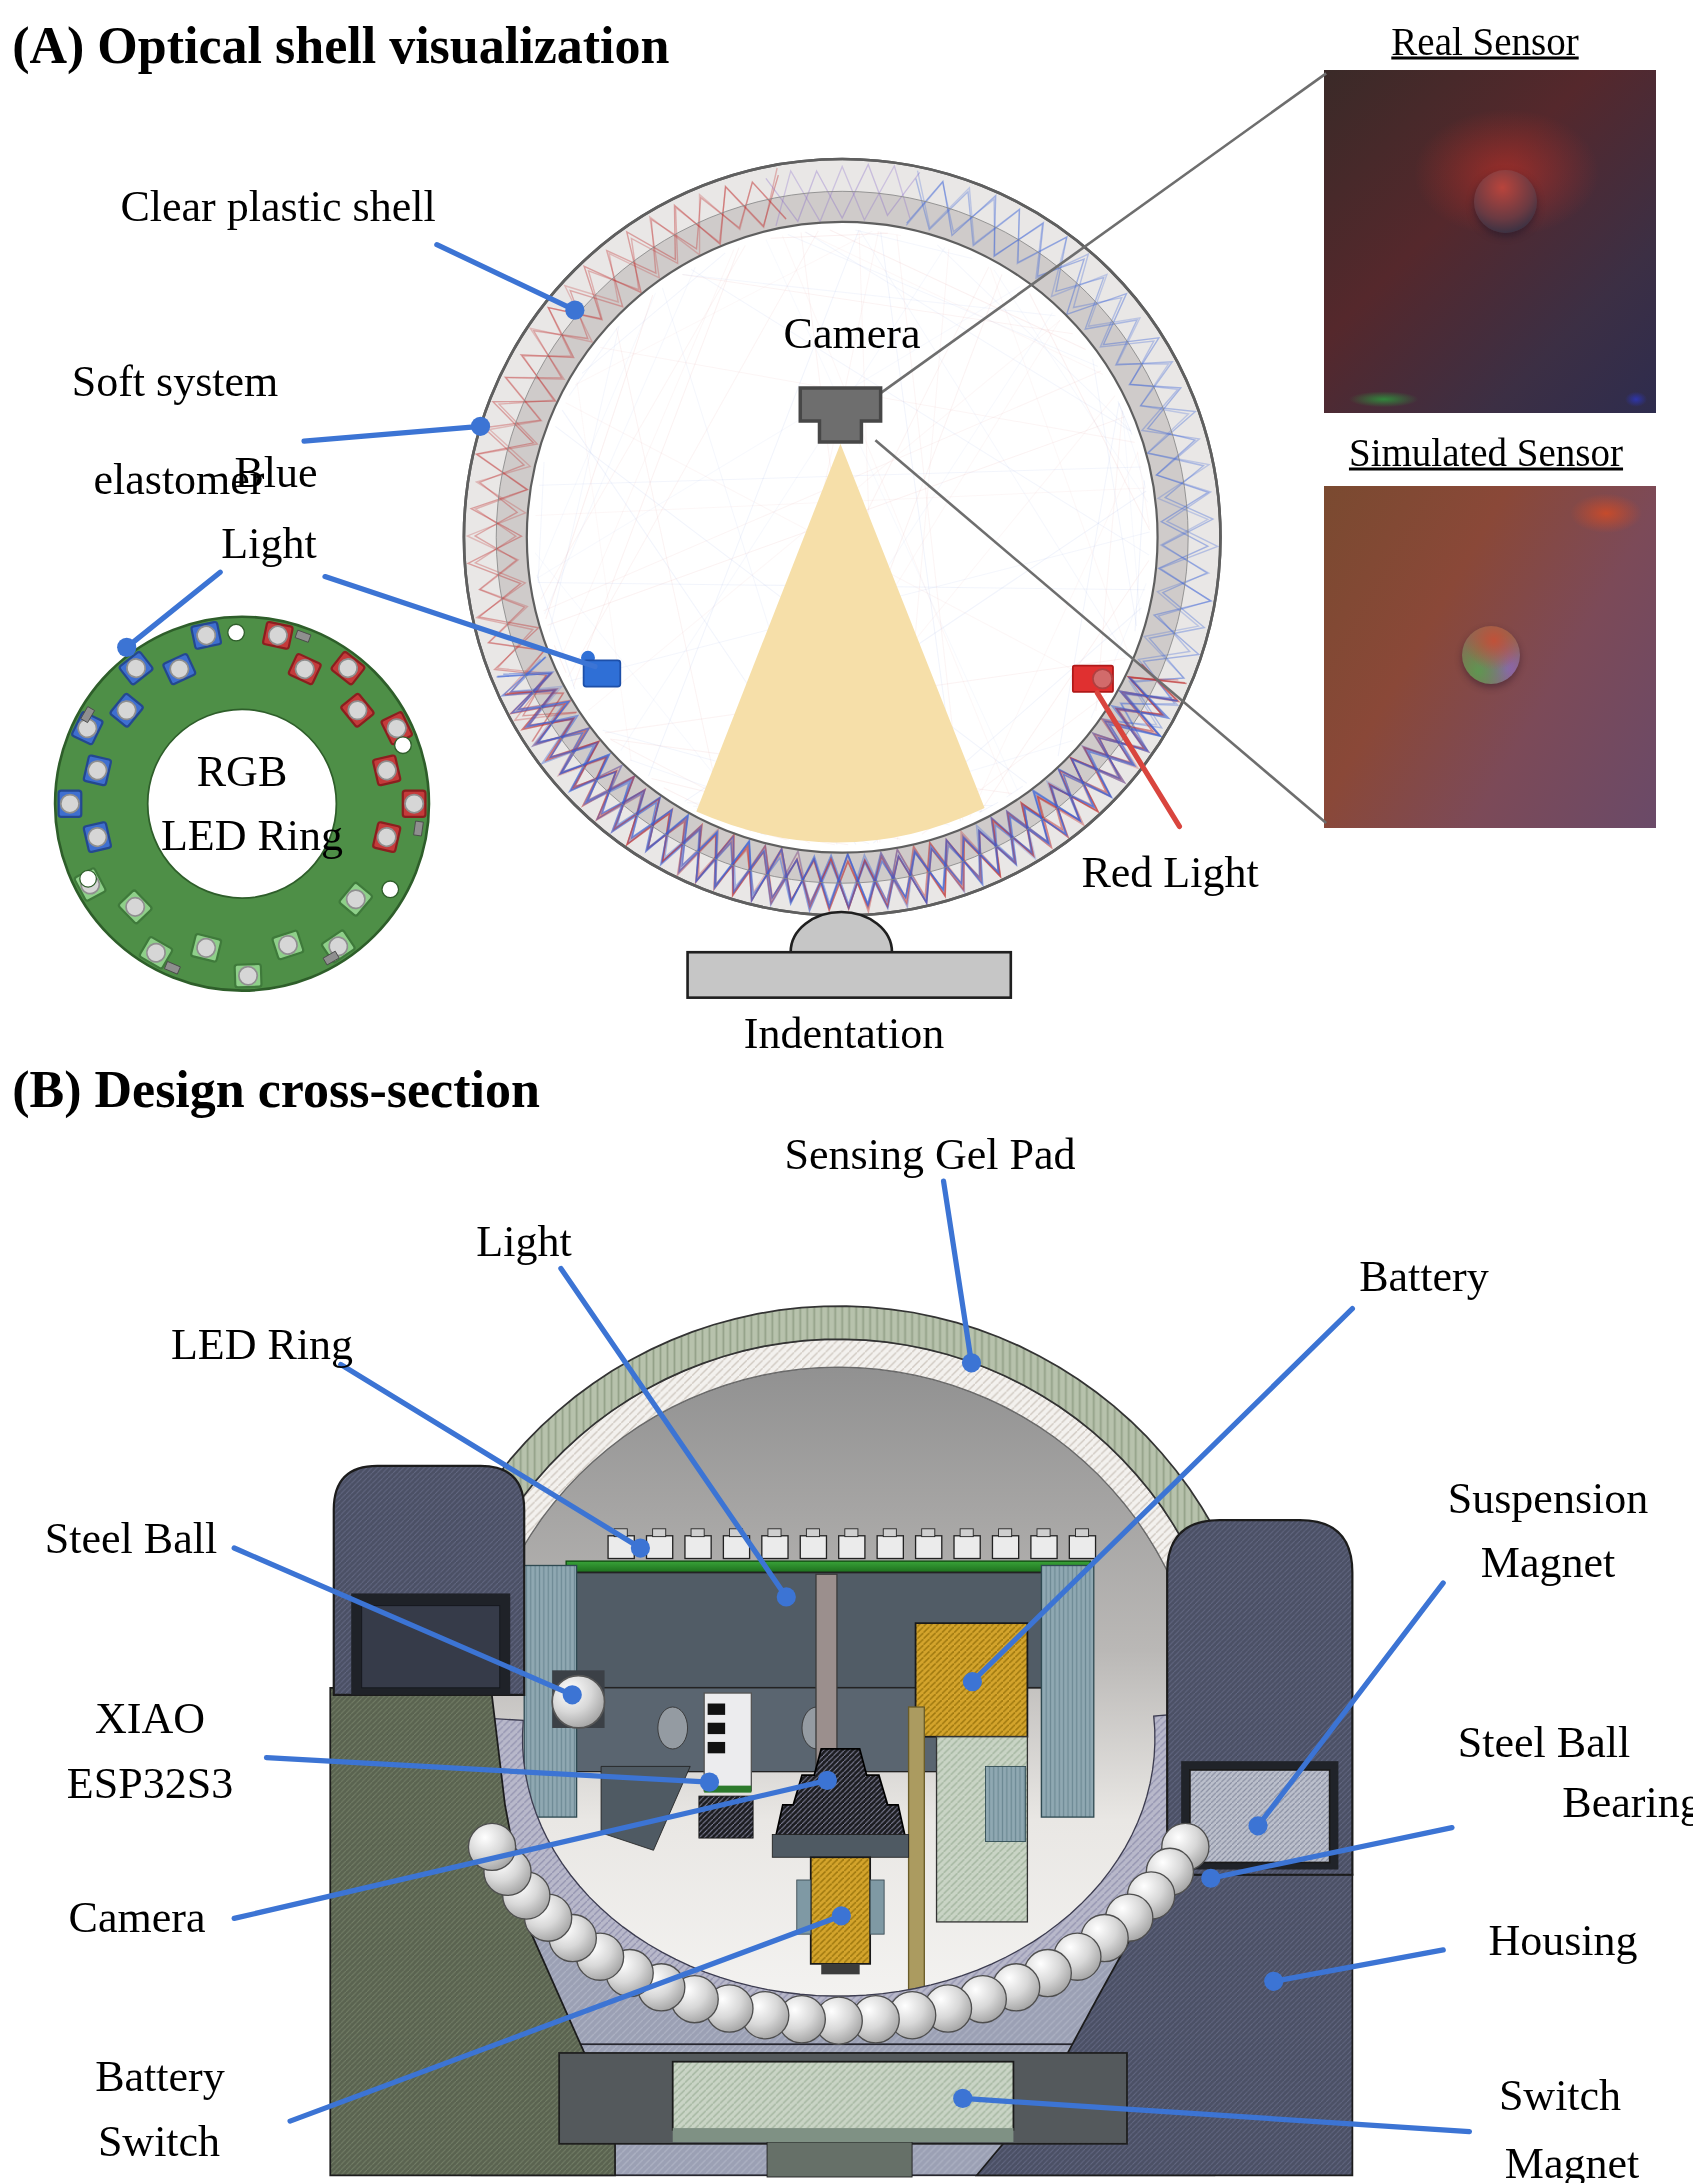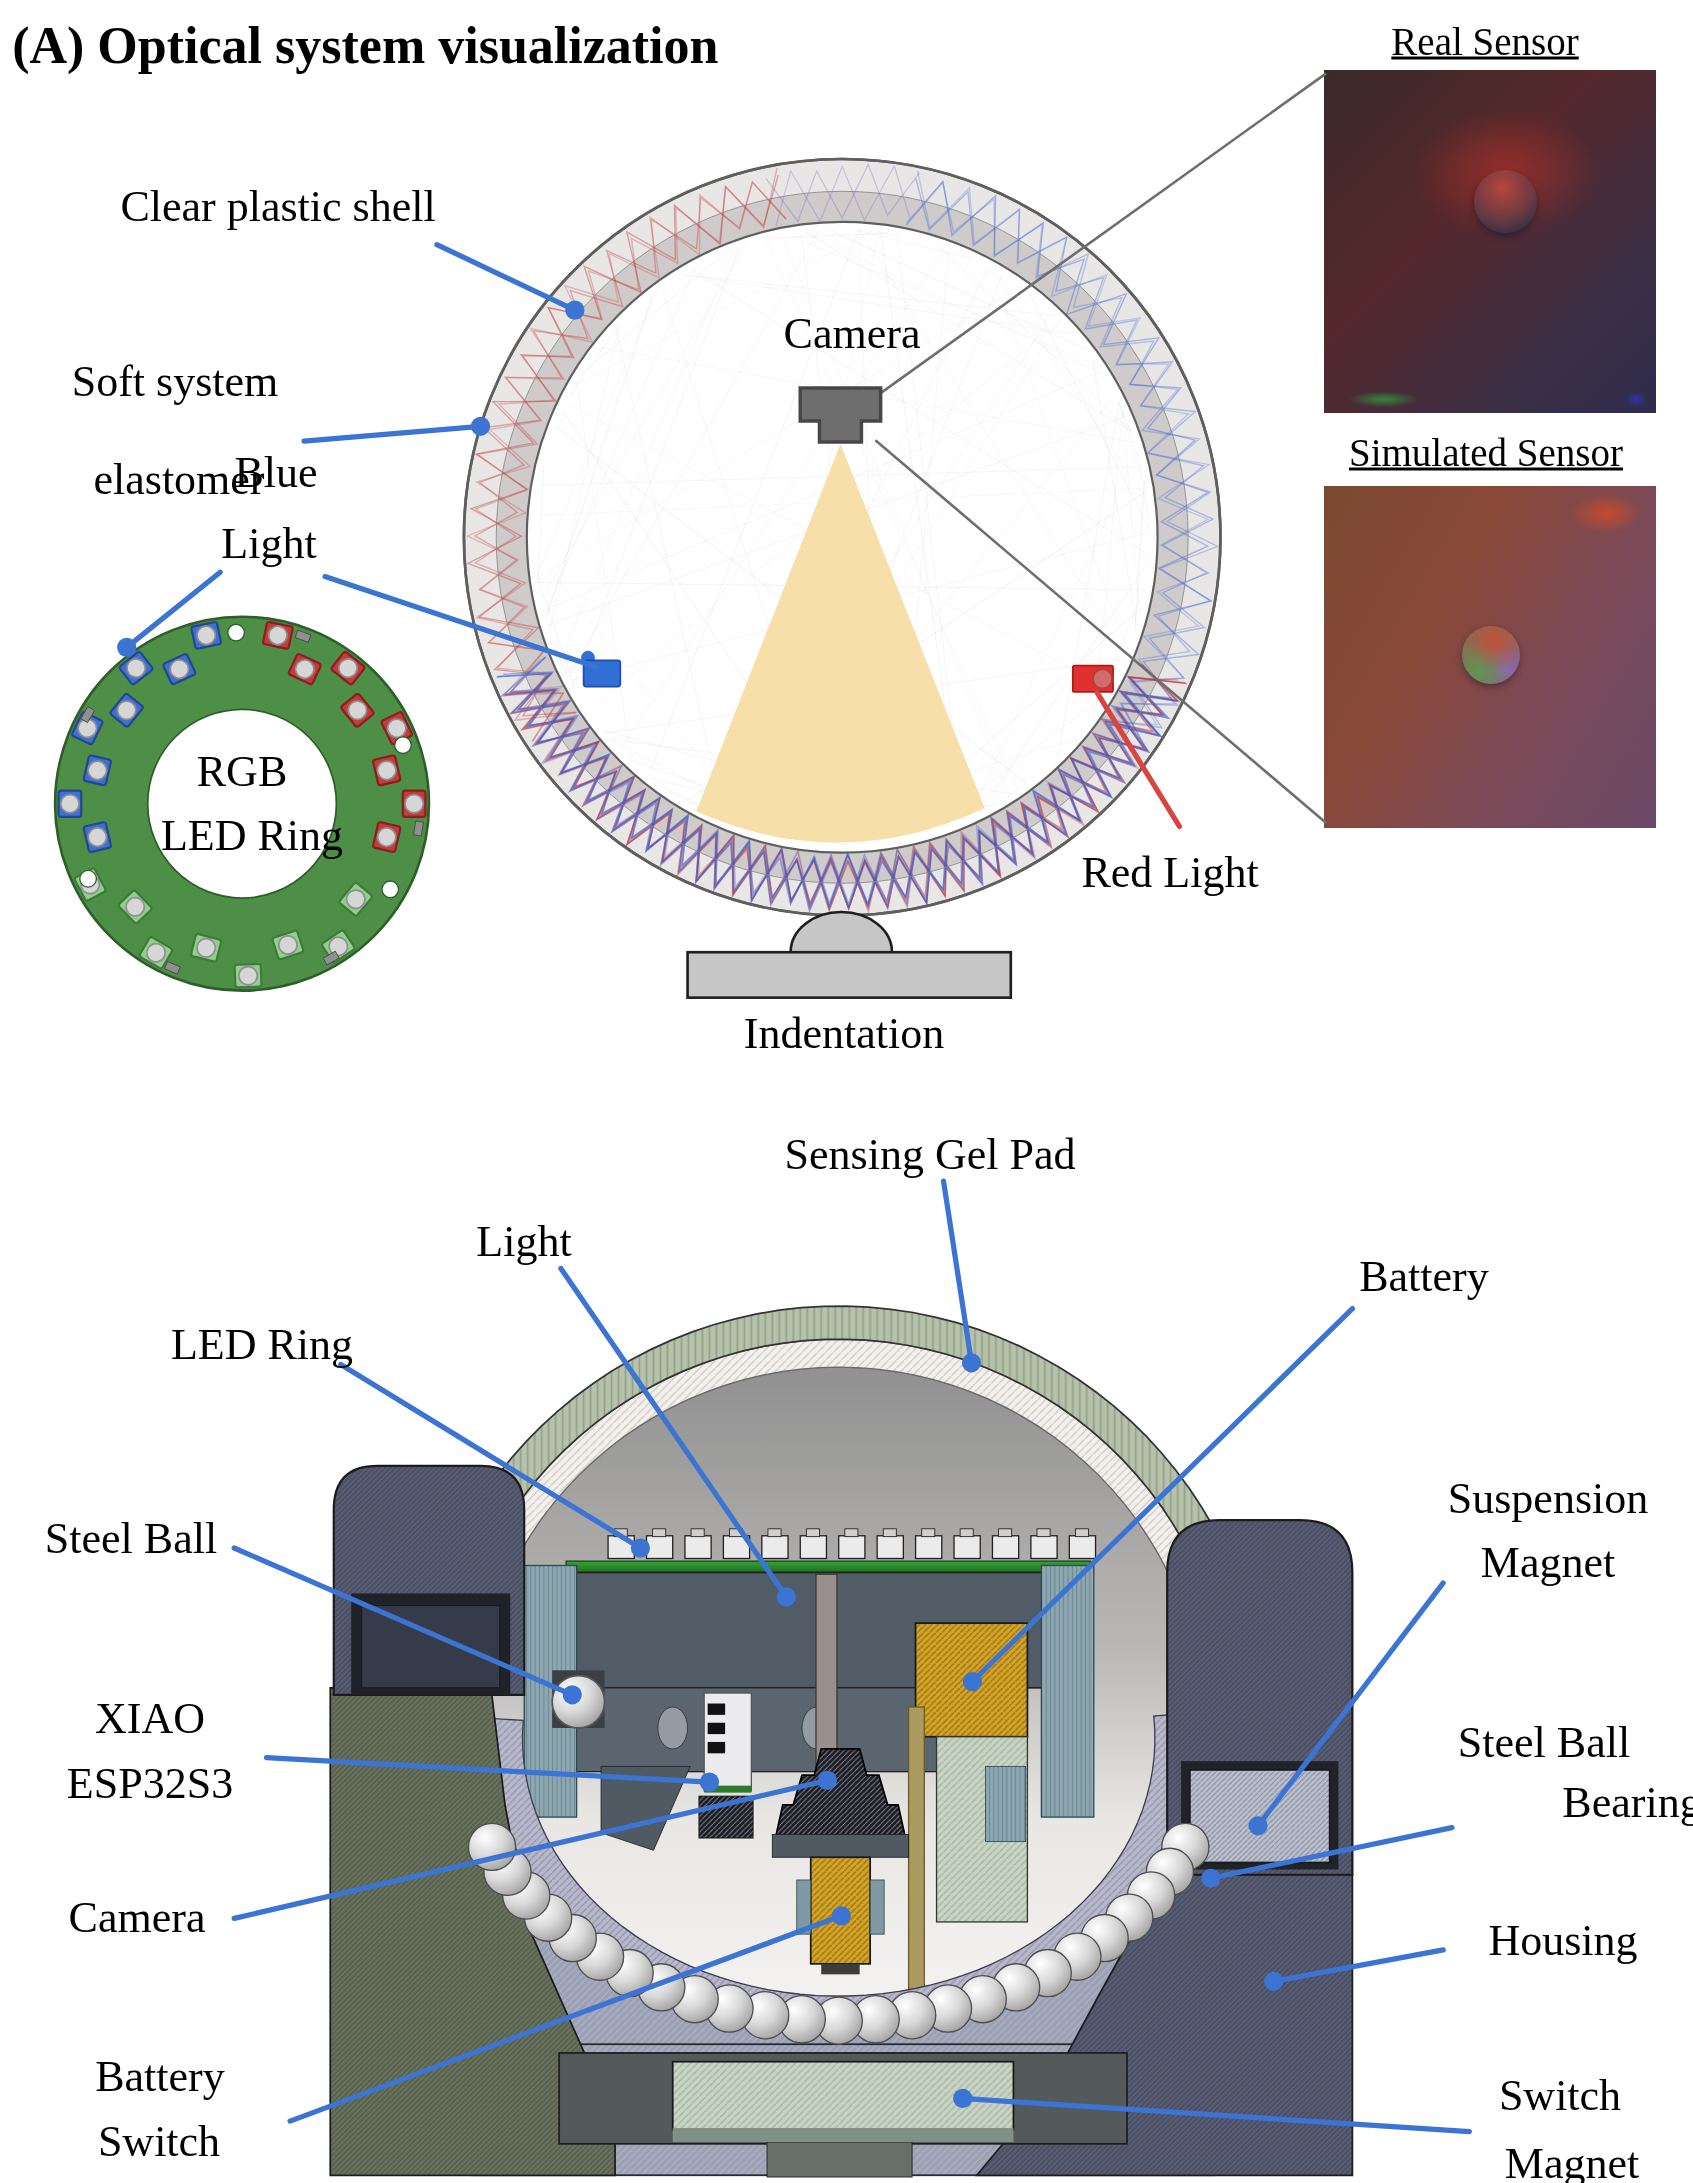--- a/index.html
+++ b/index.html
@@ -543,34 +543,35 @@
         <circle cx="1440" cy="2090" r="11"></circle>
       <circle cx="812" cy="2040" r="11"></circle>
         <circle cx="1386" cy="2150" r="11"></circle>
       <circle cx="947" cy="2038" r="11"></circle>
         <circle cx="1458" cy="2268" r="11"></circle>
       <circle cx="963" cy="2193" r="11"></circle>
         <circle cx="1102" cy="2402" r="11"></circle>
     </g>
   </svg>
 
-  <div class="ttl" style="left:12.2px;top:15.7px">(A) Optical system visualization</div>
+  <div class="ttl" style="left:12.2px;top:15.7px">(A) Optical shell visualization</div>
   <div class="lbl" style="left:278px;top:207px">Clear plastic shell</div>
   <div class="lbl" style="left:175px;top:382px">Soft system</div>
   <div class="lbl" style="left:179px;top:480px">elastomer</div>
   <div class="lbl" style="left:276px;top:473px">Blue</div>
   <div class="lbl" style="left:269px;top:544px">Light</div>
   <div class="lbl" style="left:242px;top:772px">RGB</div>
   <div class="lbl" style="left:252px;top:836px">LED Ring</div>
   <div class="lbl" style="left:852px;top:334px">Camera</div>
   <div class="lbl sm" style="left:1485px;top:41px">Real Sensor</div>
   <div class="lbl sm" style="left:1486px;top:452px">Simulated Sensor</div>
   <div class="lbl" style="left:1170px;top:873px">Red Light</div>
   <div class="lbl" style="left:844px;top:1034px">Indentation</div>
 
+  <div class="ttl" style="left:12.2px;top:1060px">(B) Design cross-section</div>
   <div class="lbl" style="left:930px;top:1155px">Sensing Gel Pad</div>
   <div class="lbl" style="left:524px;top:1242px">Light</div>
   <div class="lbl" style="left:1424px;top:1277px">Battery</div>
   <div class="lbl" style="left:262px;top:1345px">LED Ring</div>
   <div class="lbl" style="left:131px;top:1539px">Steel Ball</div>
   <div class="lbl" style="left:1548px;top:1499px">Suspension</div>
   <div class="lbl" style="left:1548px;top:1563px">Magnet</div>
   <div class="lbl" style="left:150px;top:1719px">XIAO</div>
   <div class="lbl" style="left:150px;top:1784px">ESP32S3</div>
   <div class="lbl" style="left:1544px;top:1743px">Steel Ball</div>

